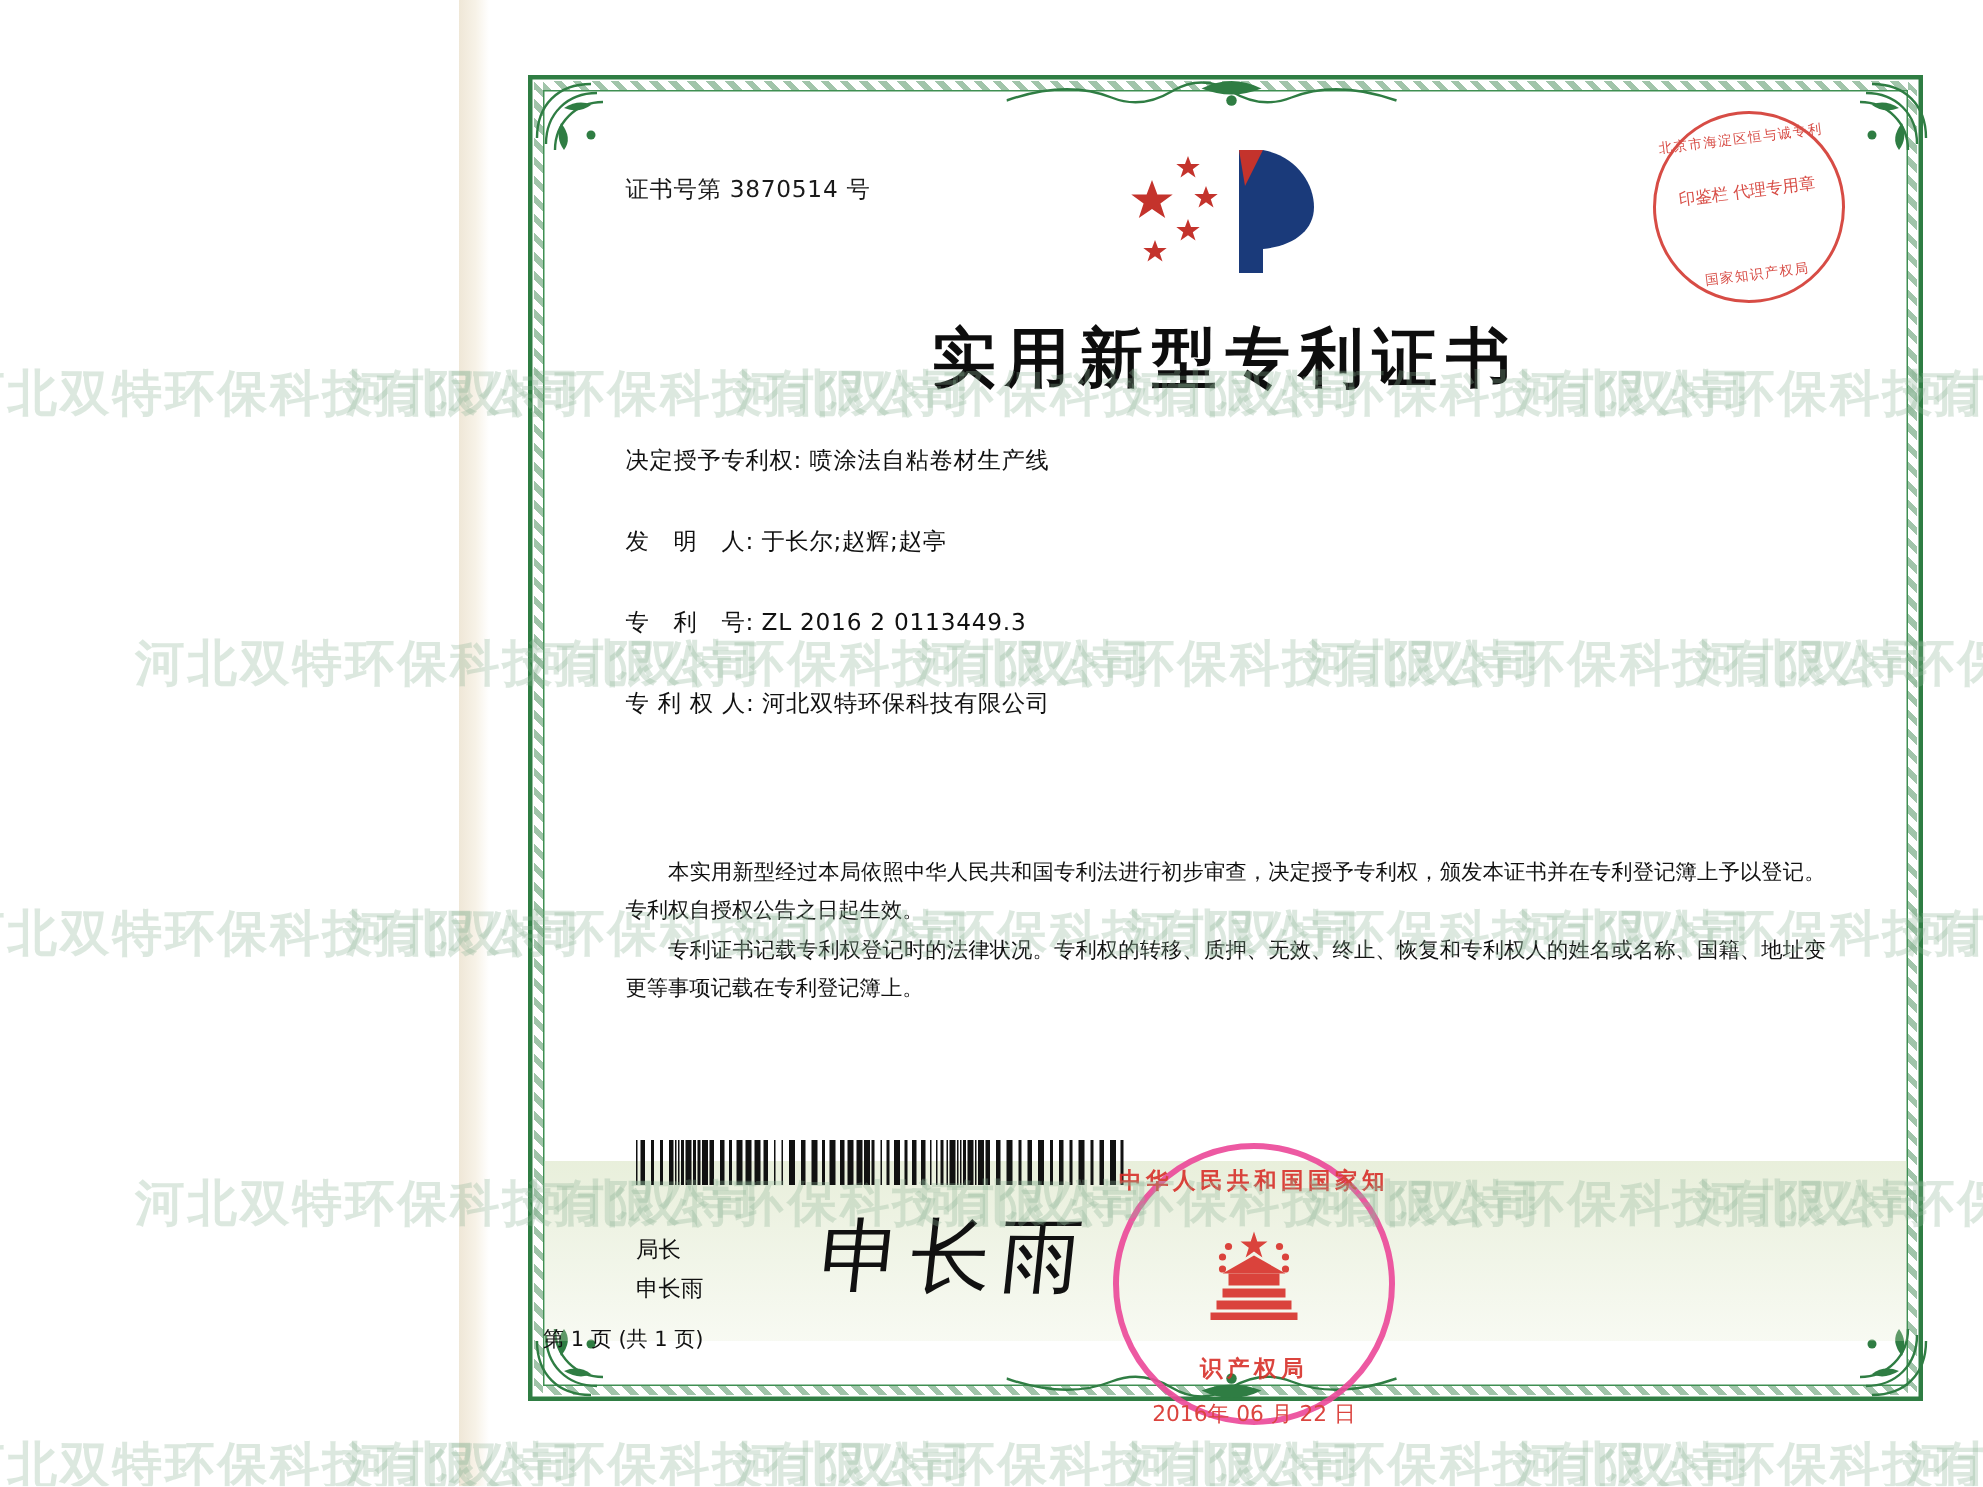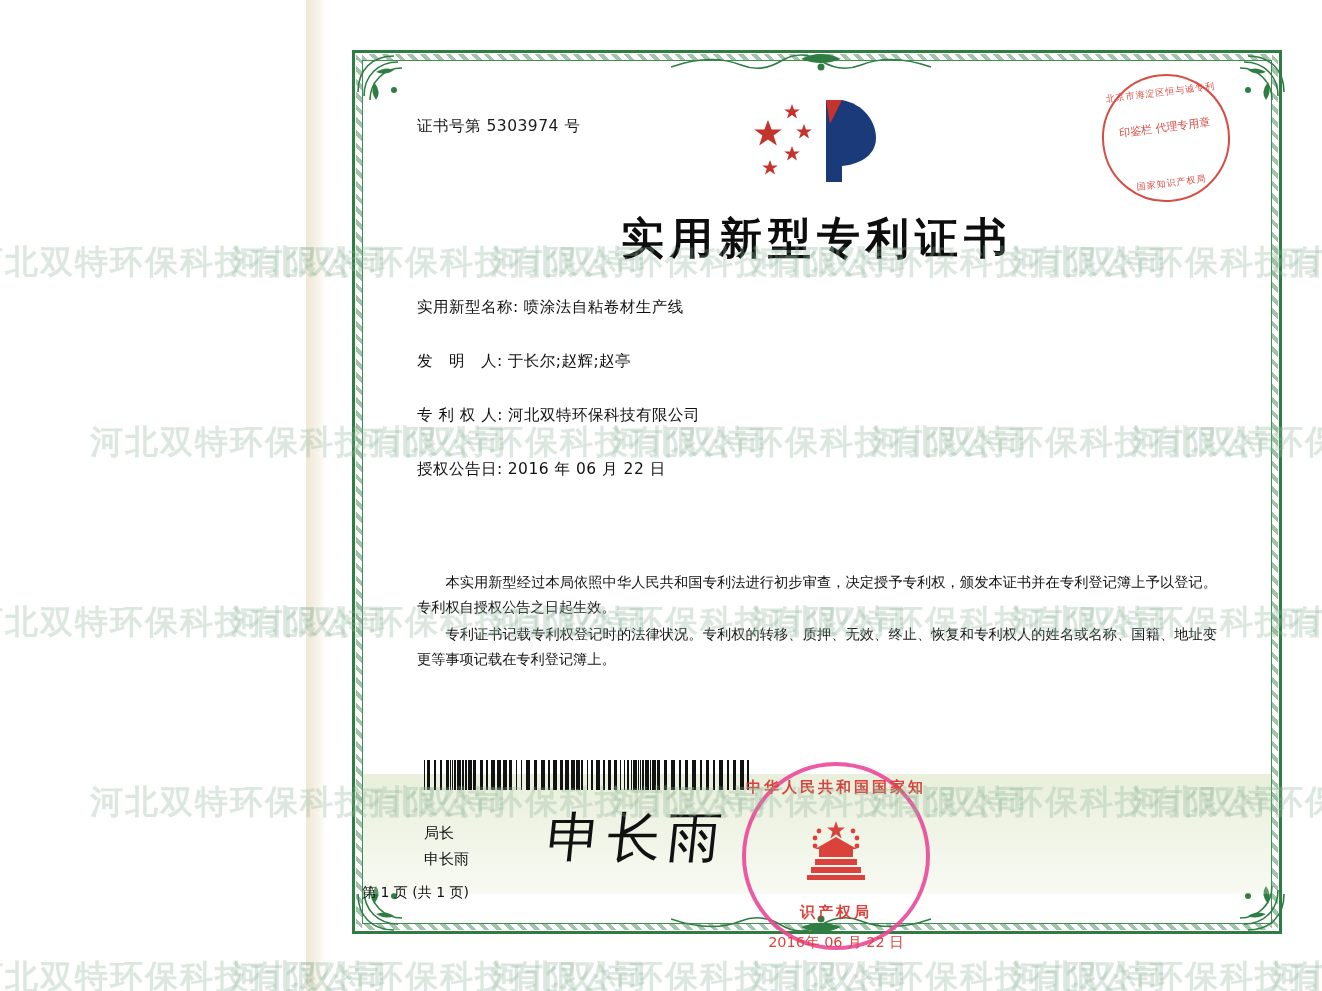--- a/index.html
+++ b/index.html
@@ -372,21 +372,21 @@
         <g fill="none" stroke="#2f7d43" stroke-width="1.6">
           <path d="M0 20 q40 -14 70 -2 q20 8 40 -4 q20 -12 40 0 q20 12 40 4 q30 -12 70 2"></path>
           <path d="M130 12 q20 -10 40 0 q-20 8 -40 0z" fill="#2f7d43" stroke="none"></path>
           <circle cx="150" cy="20" r="3.5" fill="#2f7d43" stroke="none"></circle>
         </g>
       </svg>
     </div>
 
     <div class="content">
 
-      <div class="cert-no">证书号第 5303974 号</div>
+      <div class="cert-no">证书号第 3870514 号</div>
 
       <div class="logo">
         <svg width="130" height="94" viewBox="0 0 130 94">
           <g fill="#c4332c">
             <polygon points="16,26 19.6,35.6 29.8,35.6 21.6,41.6 24.8,51.4 16,45.4 7.2,51.4 10.4,41.6 2.2,35.6 12.4,35.6"></polygon>
             <polygon points="40,10 42,15.4 47.8,15.4 43.2,18.8 45,24.4 40,20.9 35,24.4 36.8,18.8 32.2,15.4 38,15.4"></polygon>
             <polygon points="52,30 54,35.4 59.8,35.4 55.2,38.8 57,44.4 52,40.9 47,44.4 48.8,38.8 44.2,35.4 50,35.4"></polygon>
             <polygon points="40,52 42,57.4 47.8,57.4 43.2,60.8 45,66.4 40,62.9 35,66.4 36.8,60.8 32.2,57.4 38,57.4"></polygon>
             <polygon points="18,66 20,71.4 25.8,71.4 21.2,74.8 23,80.4 18,76.9 13,80.4 14.8,74.8 10.2,71.4 16,71.4"></polygon>
           </g>
@@ -402,34 +402,34 @@
         <div class="arc-top">北京市海淀区恒与诚专利</div>
         <div class="mid">印鉴栏
 代理专用章</div>
         <div class="arc-bot">国家知识产权局</div>
       </div>
 
       <div class="title">实用新型专利证书</div>
 
       <div class="fields">
         <div class="field">
-          <span class="lbl">实用新型名称:</span>
+          <span class="lbl">决定授予专利权:</span>
           <span class="val">喷涂法自粘卷材生产线</span>
         </div>
         <div class="field">
           <span class="lbl">发　明　人:</span>
           <span class="val">于长尔;赵辉;赵亭</span>
         </div>
         <div class="field">
+          <span class="lbl">专　利　号:</span>
+          <span class="val">ZL 2016 2 0113449.3</span>
+        </div>
+        <div class="field">
           <span class="lbl">专 利 权 人:</span>
           <span class="val">河北双特环保科技有限公司</span>
-        </div>
-        <div class="field">
-          <span class="lbl">授权公告日:</span>
-          <span class="val">2016 年 06 月 22 日</span>
         </div>
       </div>
 
       <div class="body-text">
         <p>本实用新型经过本局依照中华人民共和国专利法进行初步审查，决定授予专利权，颁发本证书并在专利登记簿上予以登记。专利权自授权公告之日起生效。</p>
         <p>专利证书记载专利权登记时的法律状况。专利权的转移、质押、无效、终止、恢复和专利权人的姓名或名称、国籍、地址变更等事项记载在专利登记簿上。</p>
       </div>
 
       <div class="footer-tint"></div>
 

